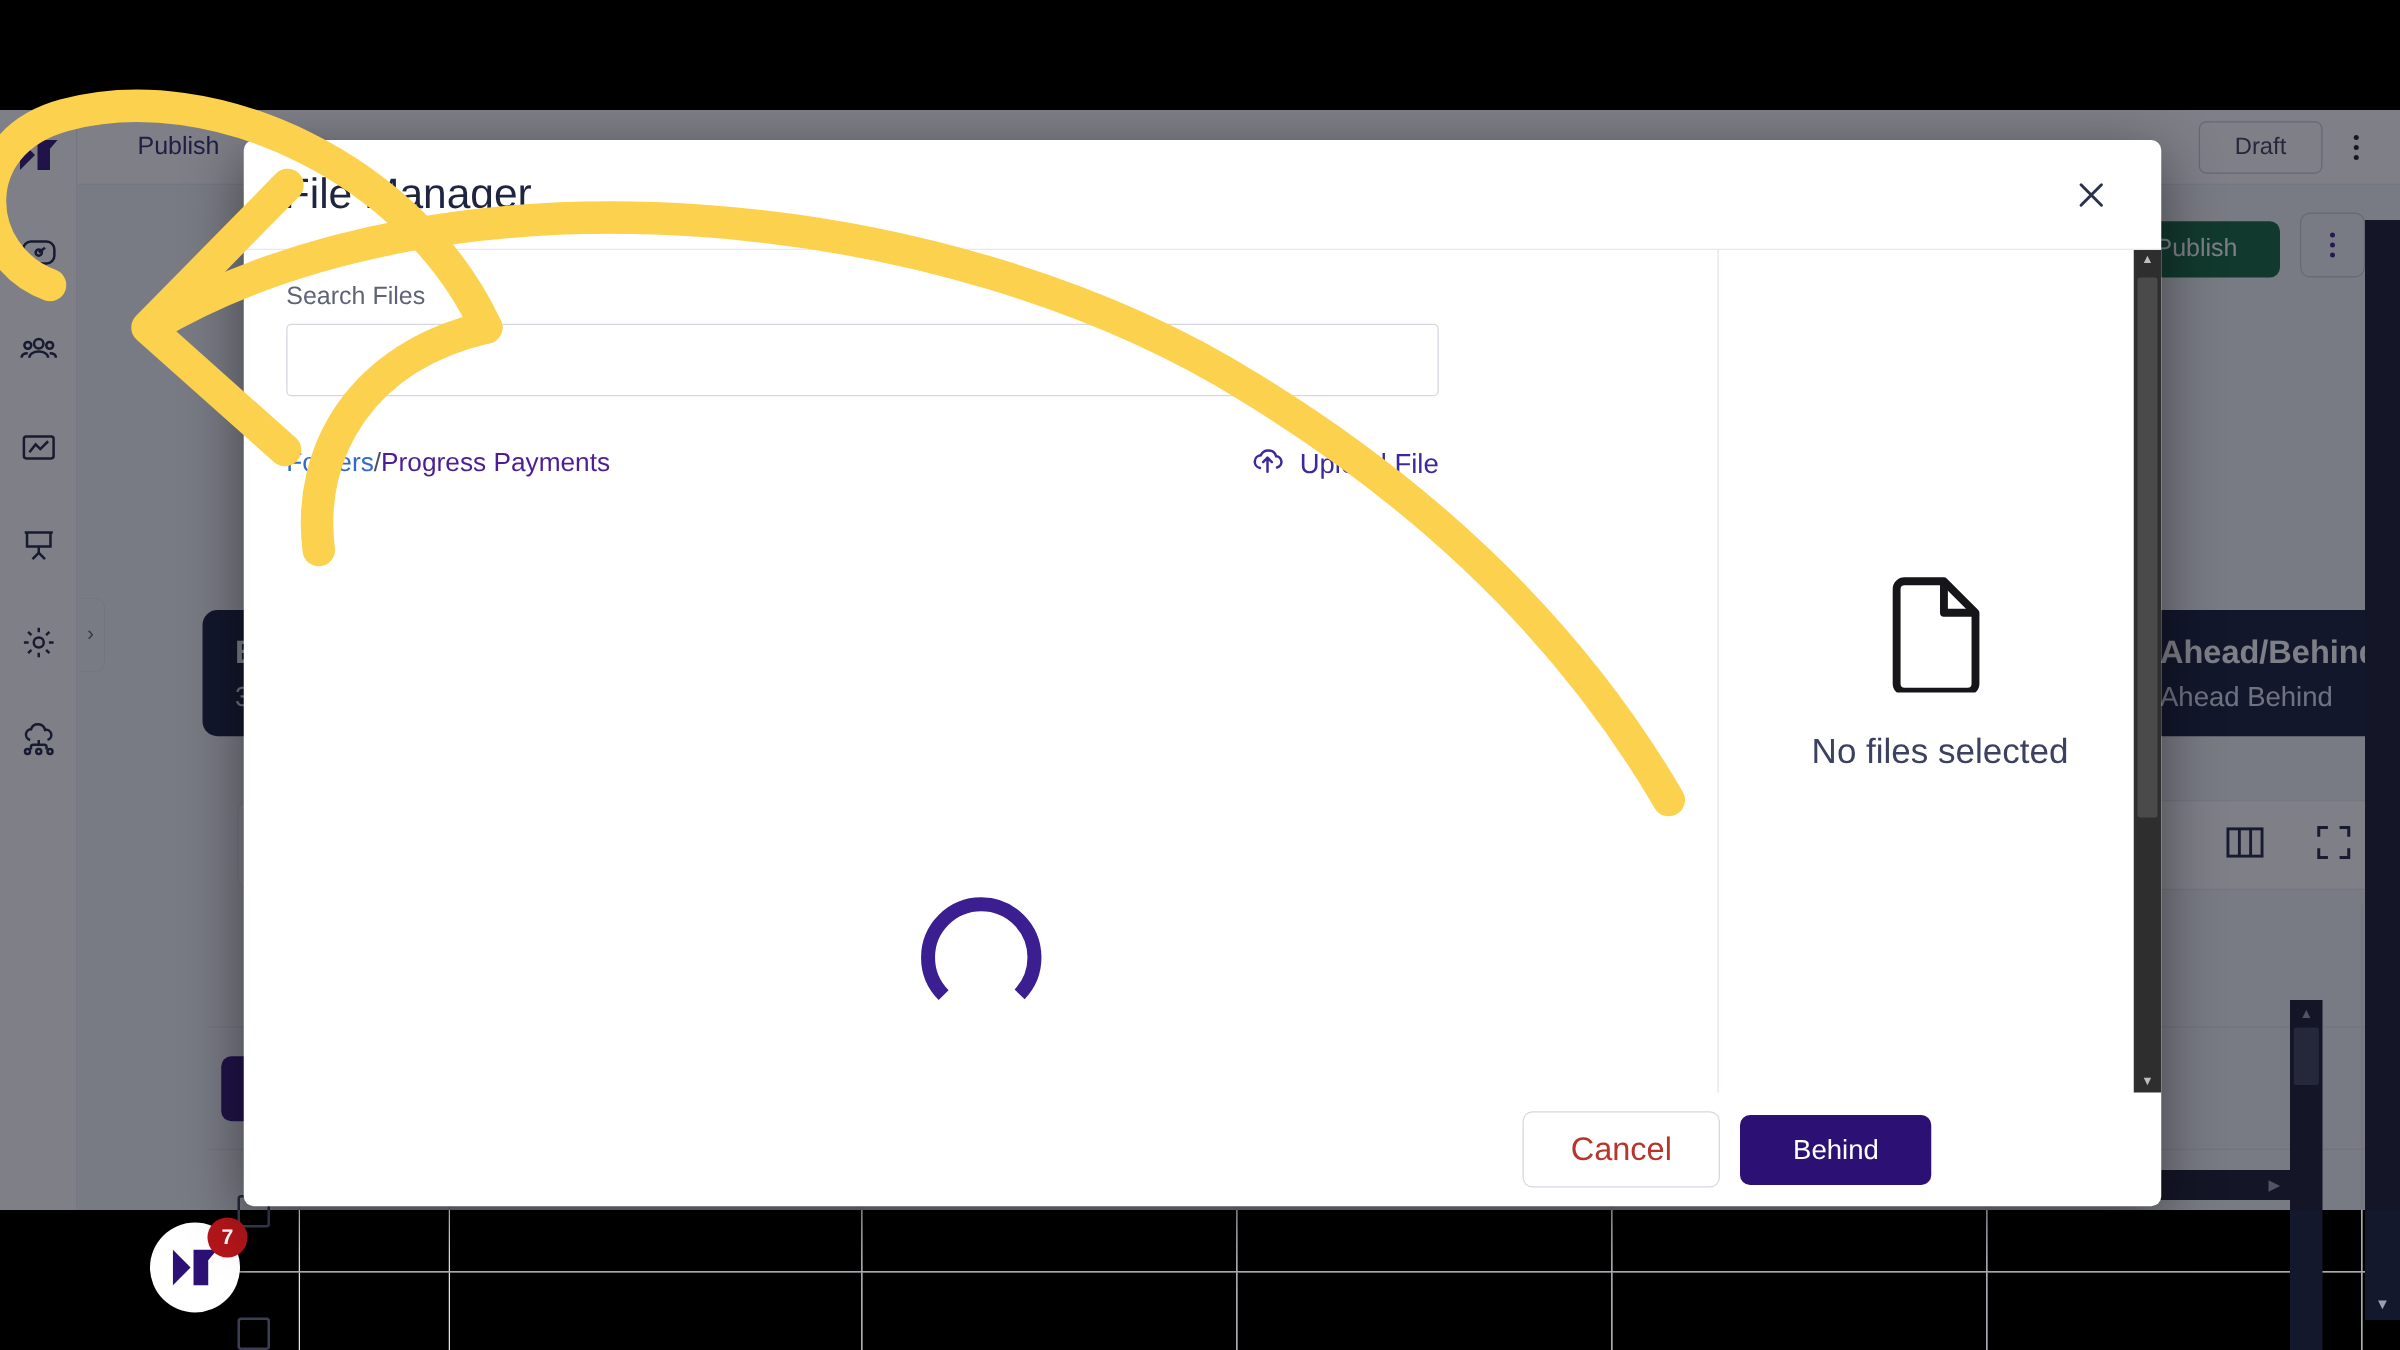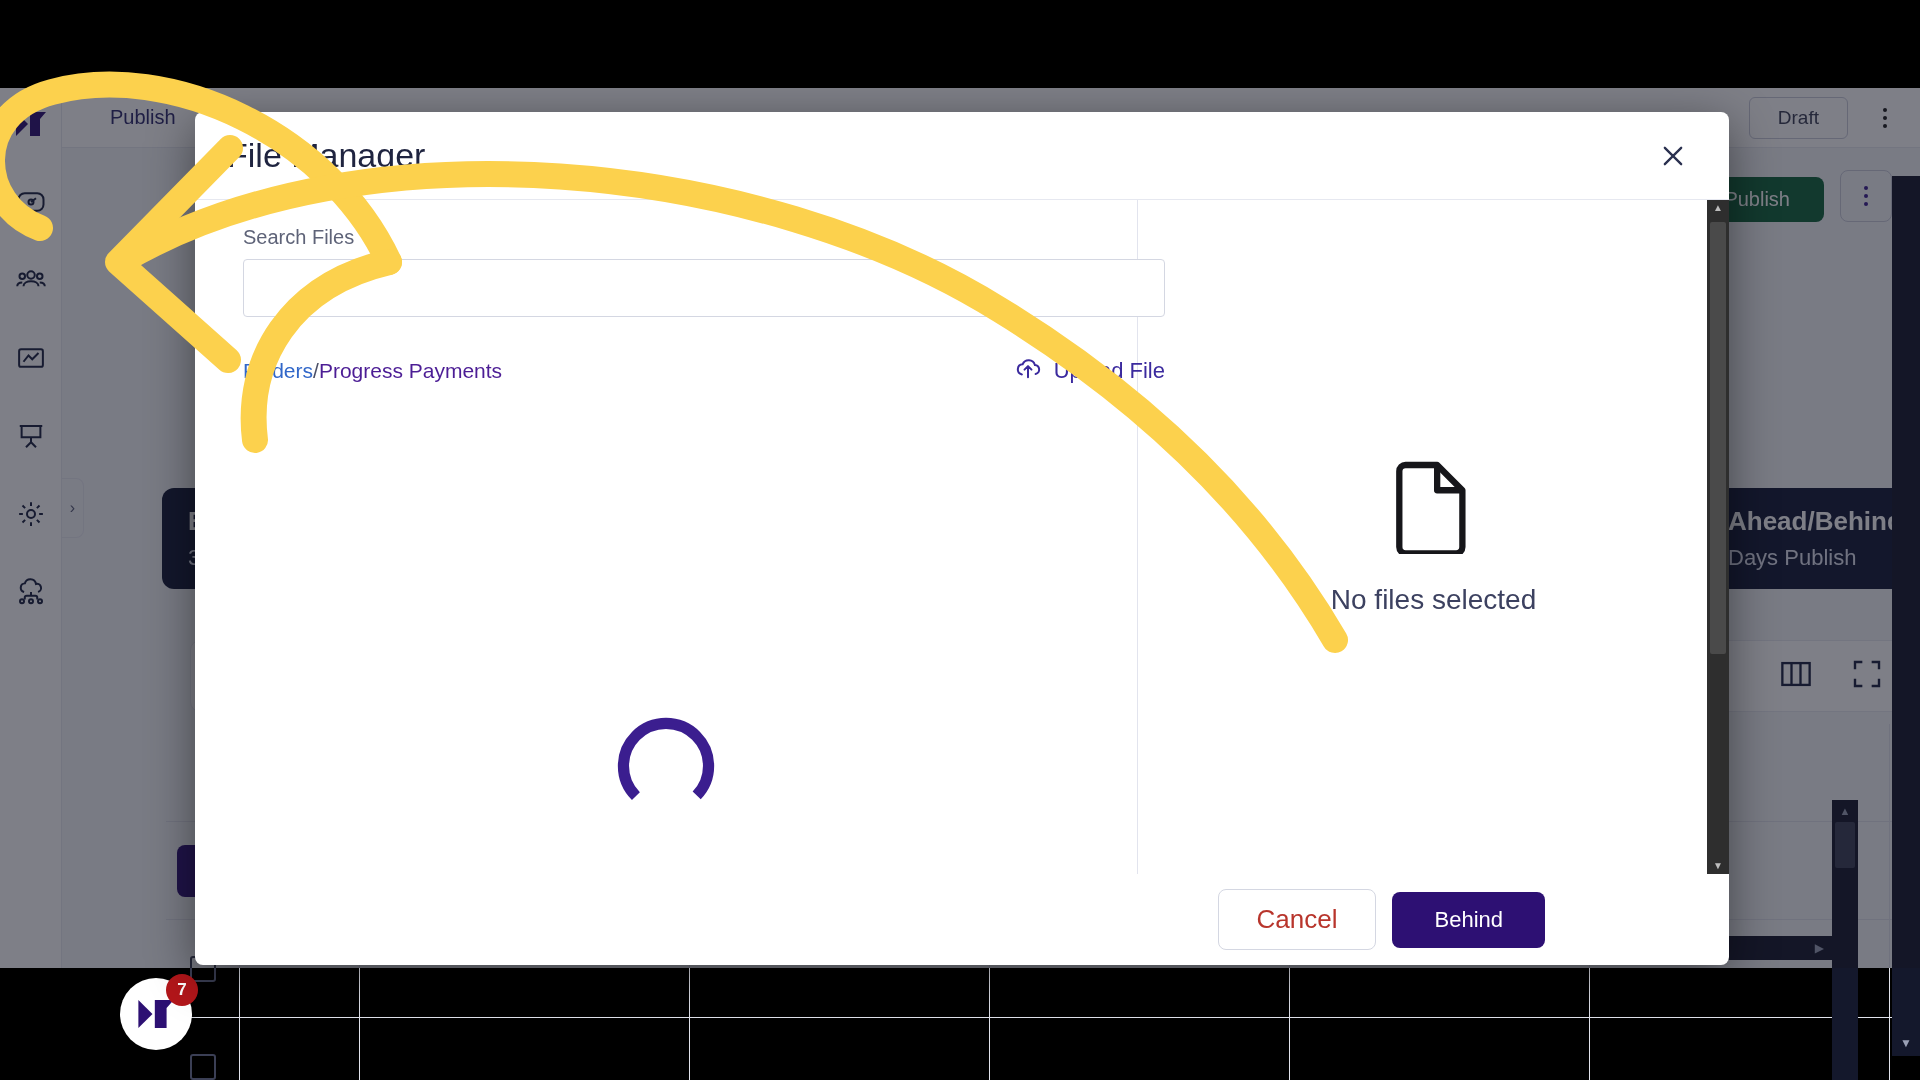--- a/index.html
+++ b/index.html
@@ -32,21 +32,21 @@
   .app-topbar {
     position: absolute; left: 62px; top: 0; width: 1858px; height: 60px;
     background: #ffffff; border-bottom: 1px solid #e6e8f0;
     display: flex; align-items: center;
   }
   .crumb-proj {
     margin-left: 48px; font-size: 20px; color: #2e2a6e; font-weight: 400;
   }
   .topbar-right {
     position: absolute; right: 22px; top: 0; height: 60px;
-    display: flex; align-items: center; gap: 24px;
+    display: flex; align-items: center; gap: 14px;
   }
   .draft-btn {
     border: 1px solid #c9ccda; border-radius: 6px; padding: 9px 28px;
     font-size: 19px; color: #3b3f55; background: transparent;
   }
   .kebab { width: 26px; display: flex; flex-direction: column; align-items: center; gap: 4px; }
   .kebab i { width: 4px; height: 4px; border-radius: 50%; background: #1b1b1b; display: block; }
   .kebab.purple i { background: #3b1e8f; }
 
   .app-content { position: absolute; left: 62px; top: 60px; width: 1858px; height: 820px; background: #f4f5f9; }
@@ -142,21 +142,21 @@
   .modal-head {
     height: 88px; display: flex; align-items: center; padding: 0 34px 0 32px;
     border-bottom: 1px solid #e6e8f0;
   }
   .modal-title { font-size: 34px; color: #1f2440; font-weight: 400; }
   .modal-close {
     margin-left: auto; width: 44px; height: 44px;
     display: flex; align-items: center; justify-content: center; color: #2b3150;
   }
   .modal-body { display: flex; height: 674px; }
-  .pane-left { width: 943px; border-right: 1px solid #e2e4ee; position: relative; padding: 26px 30px 0 48px; }
+  .pane-left { width: 1180px; border-right: 1px solid #e2e4ee; position: relative; padding: 26px 30px 0 34px; }
   .pane-right { flex: 1; position: relative; }
 
   .field-label { font-size: 20px; color: #5e6378; margin-bottom: 10px; }
   .search-input {
     width: 922px; height: 58px; border: 1px solid #d4d7e2; border-radius: 4px;
     background: #ffffff; font-size: 19px; color: #1f2440; padding: 0 16px;
     outline: none; font-family: "Liberation Sans", sans-serif;
   }
   .crumb-row { display: flex; align-items: center; margin-top: 38px; width: 922px; }
   .crumb-link { font-size: 21px; color: #3167c9; }
@@ -302,21 +302,21 @@
             </span>
         </div>
       </div>
 
       <div class="stat-card" id="card-baseline">
         <div class="t">Baseline</div>
         <div class="s">3/3/2025</div>
       </div>
       <div class="stat-card" id="card-ahead">
         <div class="t">Ahead/Behind</div>
-        <div class="s">Days Publish</div>
+        <div class="s">Ahead Behind</div>
       </div>
 
       <div class="filter-bar">
         <div class="filter-pill">All Assets</div>
         <div class="filter-right">
           <span>
             <svg width="34" height="30" viewBox="0 0 24 22" fill="none" stroke="#1b2340" stroke-width="1.7">
                 <rect x="2" y="3" width="20" height="16"></rect>
                 <path d="M8.7 3v16M15.3 3v16"></path>
               </svg>

